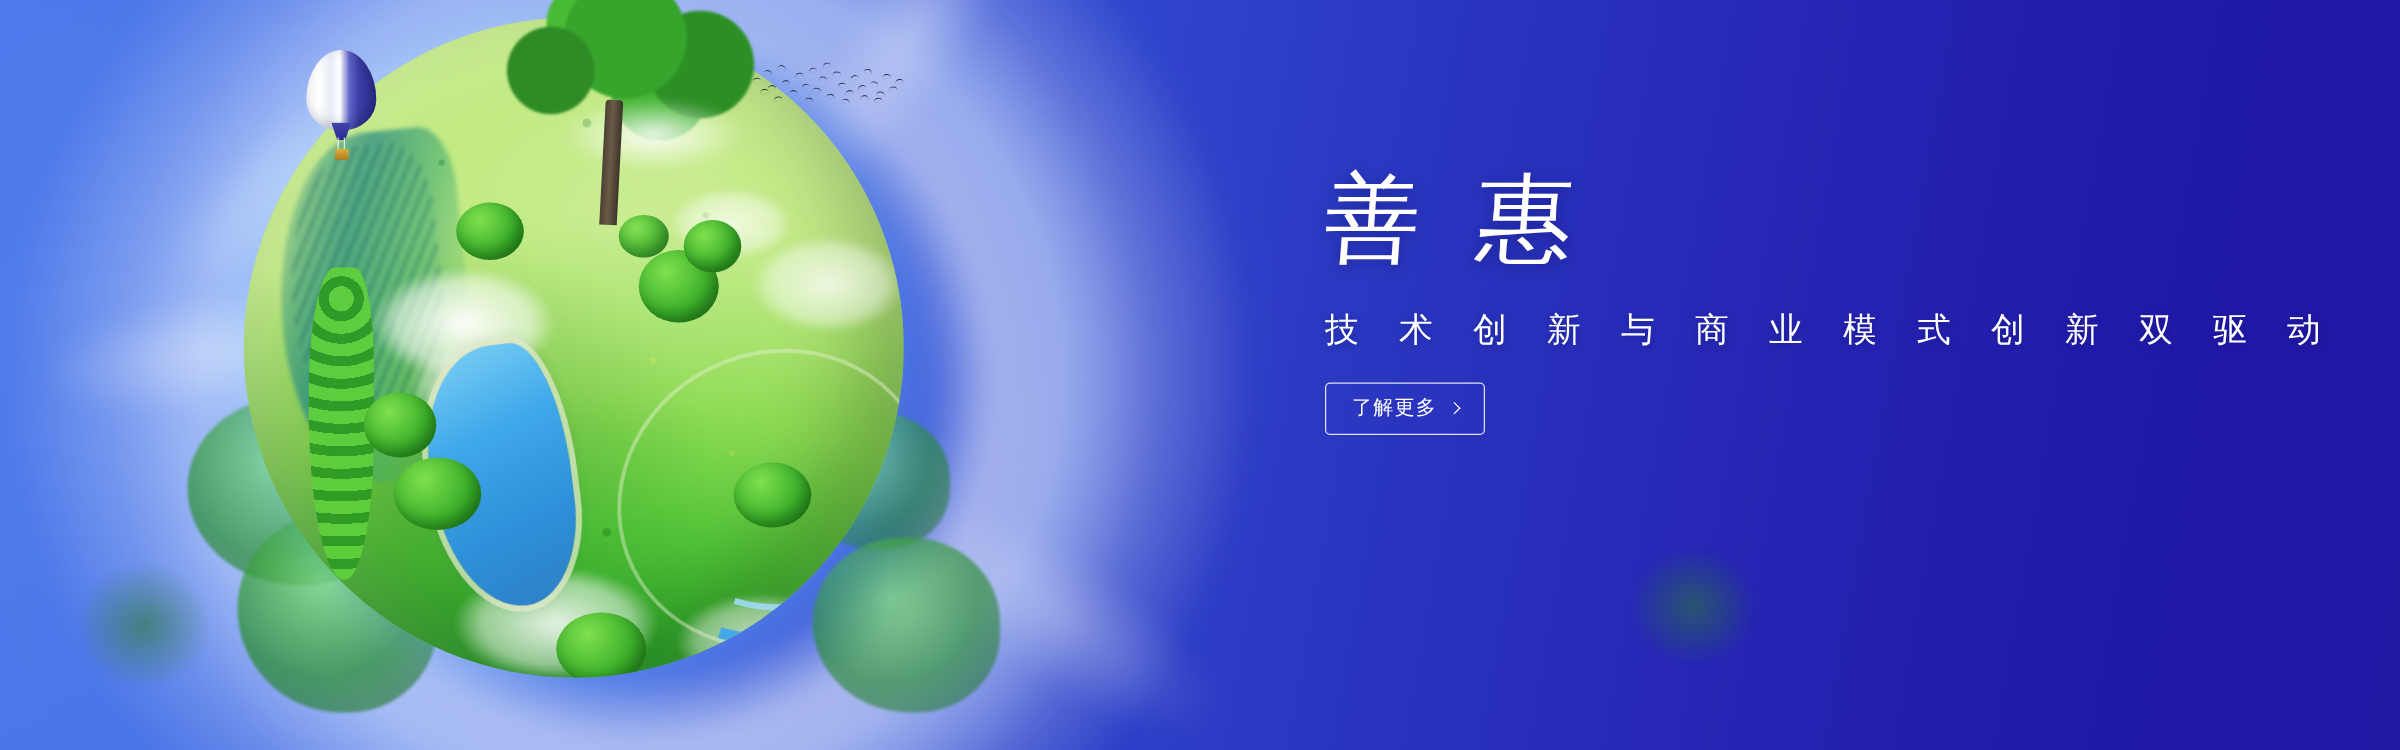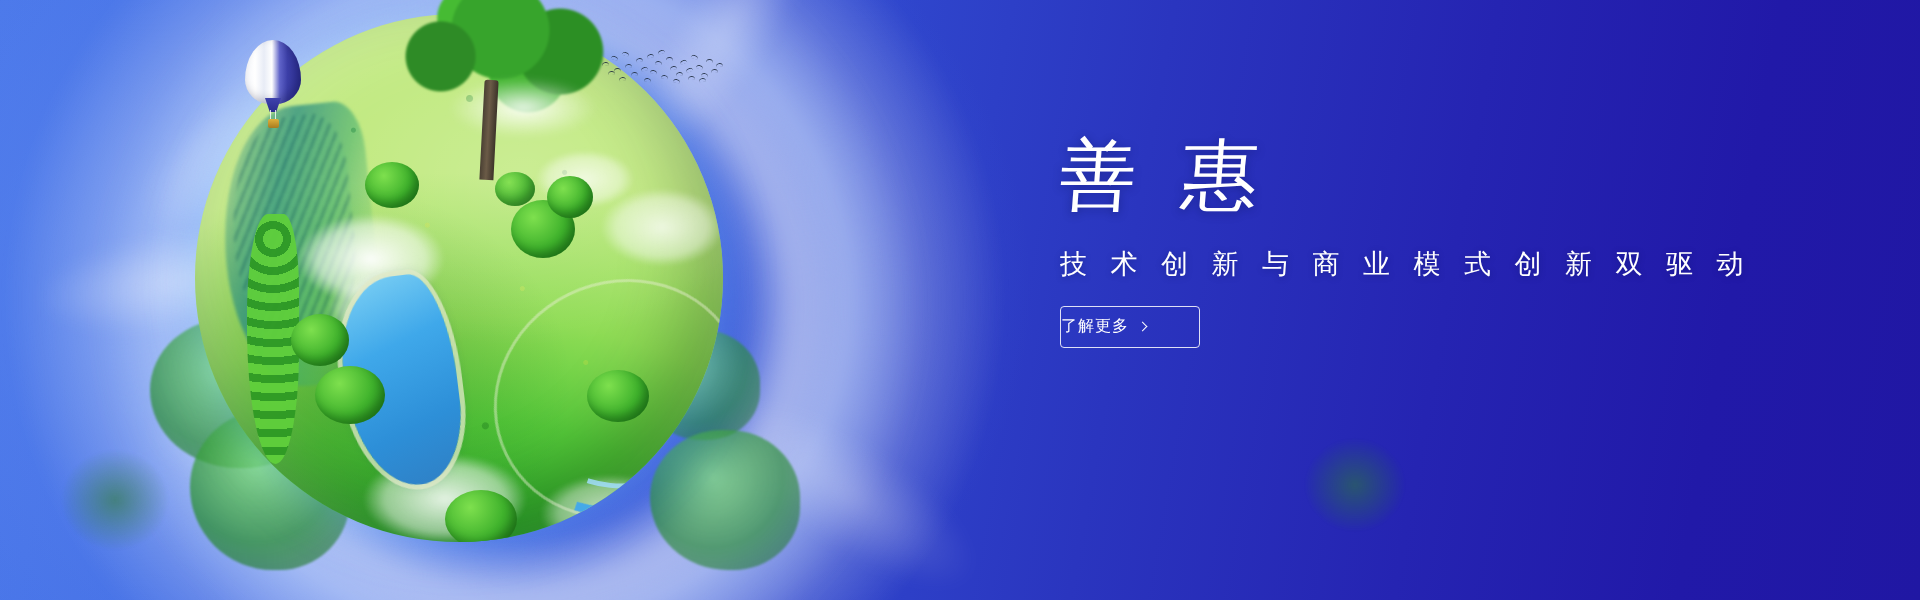--- a/index.html
+++ b/index.html
@@ -323,38 +323,40 @@
     top: -4px;
   }
 
   .subtitle {
     margin-top: 36px;
     font-size: 27px;
     letter-spacing: 8px;
     font-weight: 400;
     white-space: nowrap;
     text-shadow: 0 1px 6px rgba(10,20,90,0.4);
+    font-family: Liberation Mono, monospace;
   }
 
   .desc {
     margin-top: 18px;
     font-size: 19px;
     letter-spacing: .5px;
     font-weight: 400;
     white-space: nowrap;
     color: #f2f4ff;
     text-shadow: 0 1px 5px rgba(10,20,90,0.35);
   }
 
   .cta {
     margin-top: 24px;
     display: inline-flex;
     align-items: center;
+    justify-content: center;
     gap: 10px;
-    width: 140px;
+    width: 128px;
     height: 42px;
     border: 1px solid rgba(255,255,255,0.85);
     border-radius: 4px;
     background: transparent;
     color: #ffffff;
     font-size: 16px;
     letter-spacing: 1px;
     font-family: "Liberation Sans", "DejaVu Sans", sans-serif;
     cursor: pointer;
   }

